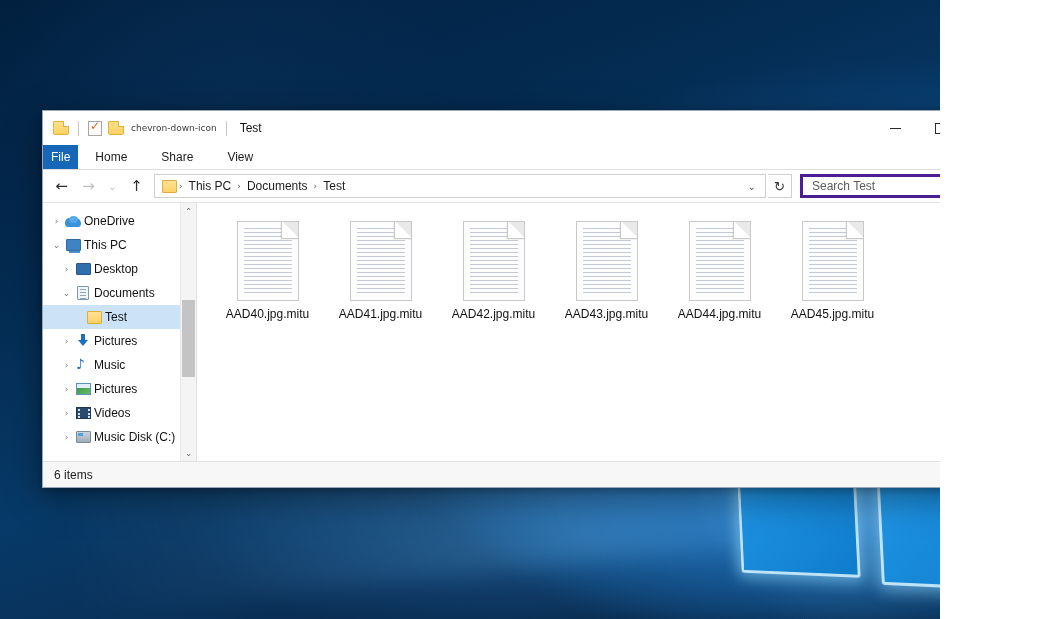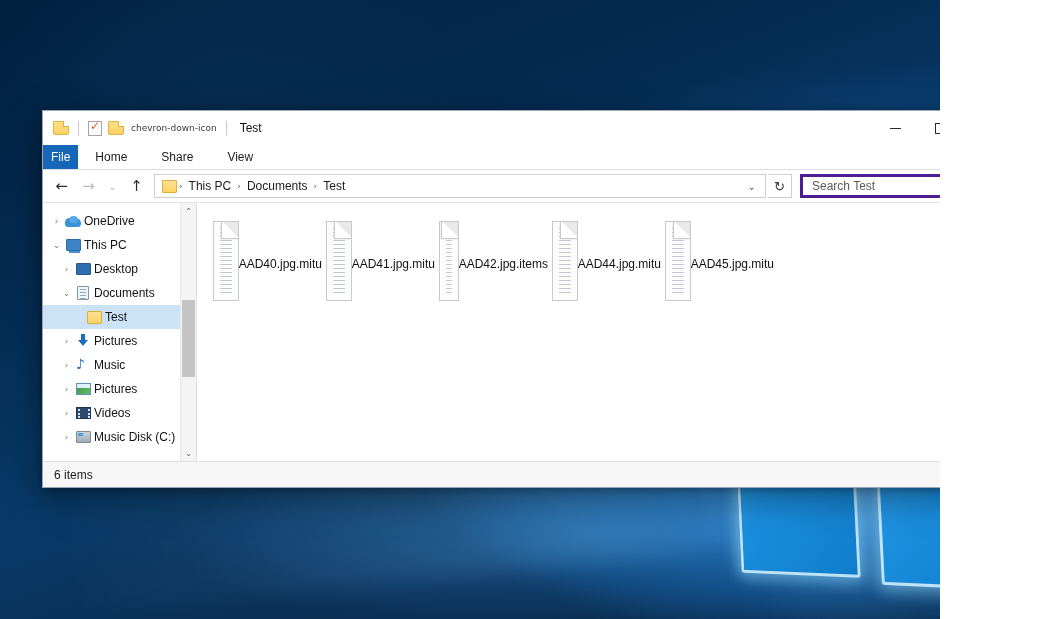--- a/index.html
+++ b/index.html
@@ -335,21 +335,21 @@
   .content {
     flex: 1 1 auto;
     background: #ffffff;
     padding: 14px 0 0 14px;
     overflow: hidden;
   }
   .grid { display: flex; flex-wrap: wrap; }
   .tile {
     width: 113px;
     padding: 4px 2px 10px;
-    display: flex; flex-direction: row; align-items: center;
+    display: flex; flex-direction: column; align-items: center;
     text-align: center;
   }
   .doc-ico {
     width: 62px; height: 80px;
     position: relative;
     background: #fdfdfd;
     border: 1px solid #c9c9c9;
     border-top-right-radius: 0;
     margin-bottom: 6px;
     overflow: hidden;
@@ -596,23 +596,30 @@
               <div class="doc-fold"></div>
             </div>
             <div class="tile-label">AAD41.jpg.mitu</div>
           </div>
 
           <div class="tile">
             <div class="doc-ico">
               <div class="doc-lines"></div>
               <div class="doc-fold"></div>
             </div>
-            <div class="tile-label">AAD42.jpg.items</div>
-          </div>
-
+            <div class="tile-label">AAD42.jpg.mitu</div>
+          </div>
+
+          <div class="tile">
+            <div class="doc-ico">
+              <div class="doc-lines"></div>
+              <div class="doc-fold"></div>
+            </div>
+            <div class="tile-label">AAD43.jpg.mitu</div>
+          </div>
 
           <div class="tile">
             <div class="doc-ico">
               <div class="doc-lines"></div>
               <div class="doc-fold"></div>
             </div>
             <div class="tile-label">AAD44.jpg.mitu</div>
           </div>
 
           <div class="tile">

